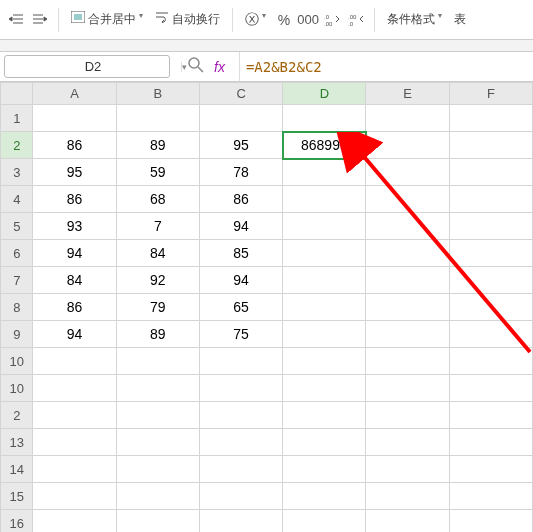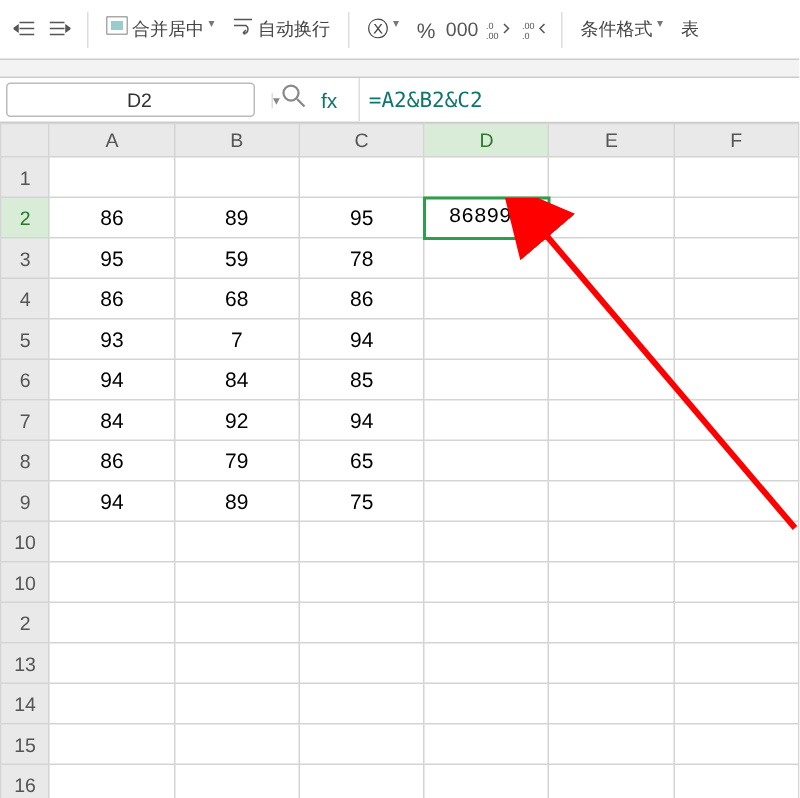--- a/index.html
+++ b/index.html
@@ -61,28 +61,28 @@
     color: #888;
     border-left: 1px solid #ddd;
   }
   .fx-group {
     display: flex;
     align-items: center;
     gap: 10px;
     padding: 0 14px;
     color: #777;
   }
-  .fx-label { font-size: 14px; color: #0f766e; }
+  .fx-label { font-style: italic; font-size: 14px; color: #a21caf; }
   .formula-input {
     flex: 1;
     border: none;
     outline: none;
     font-size: 14px;
     font-family: Consolas, monospace;
-    color: #0f766e;
+    color: #a16207;
     padding-left: 6px;
     border-left: 1px solid #ddd;
   }
 
   
   .grid-wrap { position: relative; }
   table.grid {
     border-collapse: collapse;
     table-layout: fixed;
     width: 533px;
@@ -120,21 +120,20 @@
   
   td.databox { border: 1px solid #000; font-size: 16px; }
 
   
   td.selected {
     outline: 2px solid #2e9e4a;
     outline-offset: -1px;
     text-align: left;
     padding-left: 4px;
     position: relative;
-    font-family: Liberation Mono, monospace;
   }
   td.selected::after {
     content: "";
     position: absolute;
     right: -3px; bottom: -3px;
     width: 6px; height: 6px;
     background: #2e9e4a;
     border: 1px solid #fff;
   }
 

